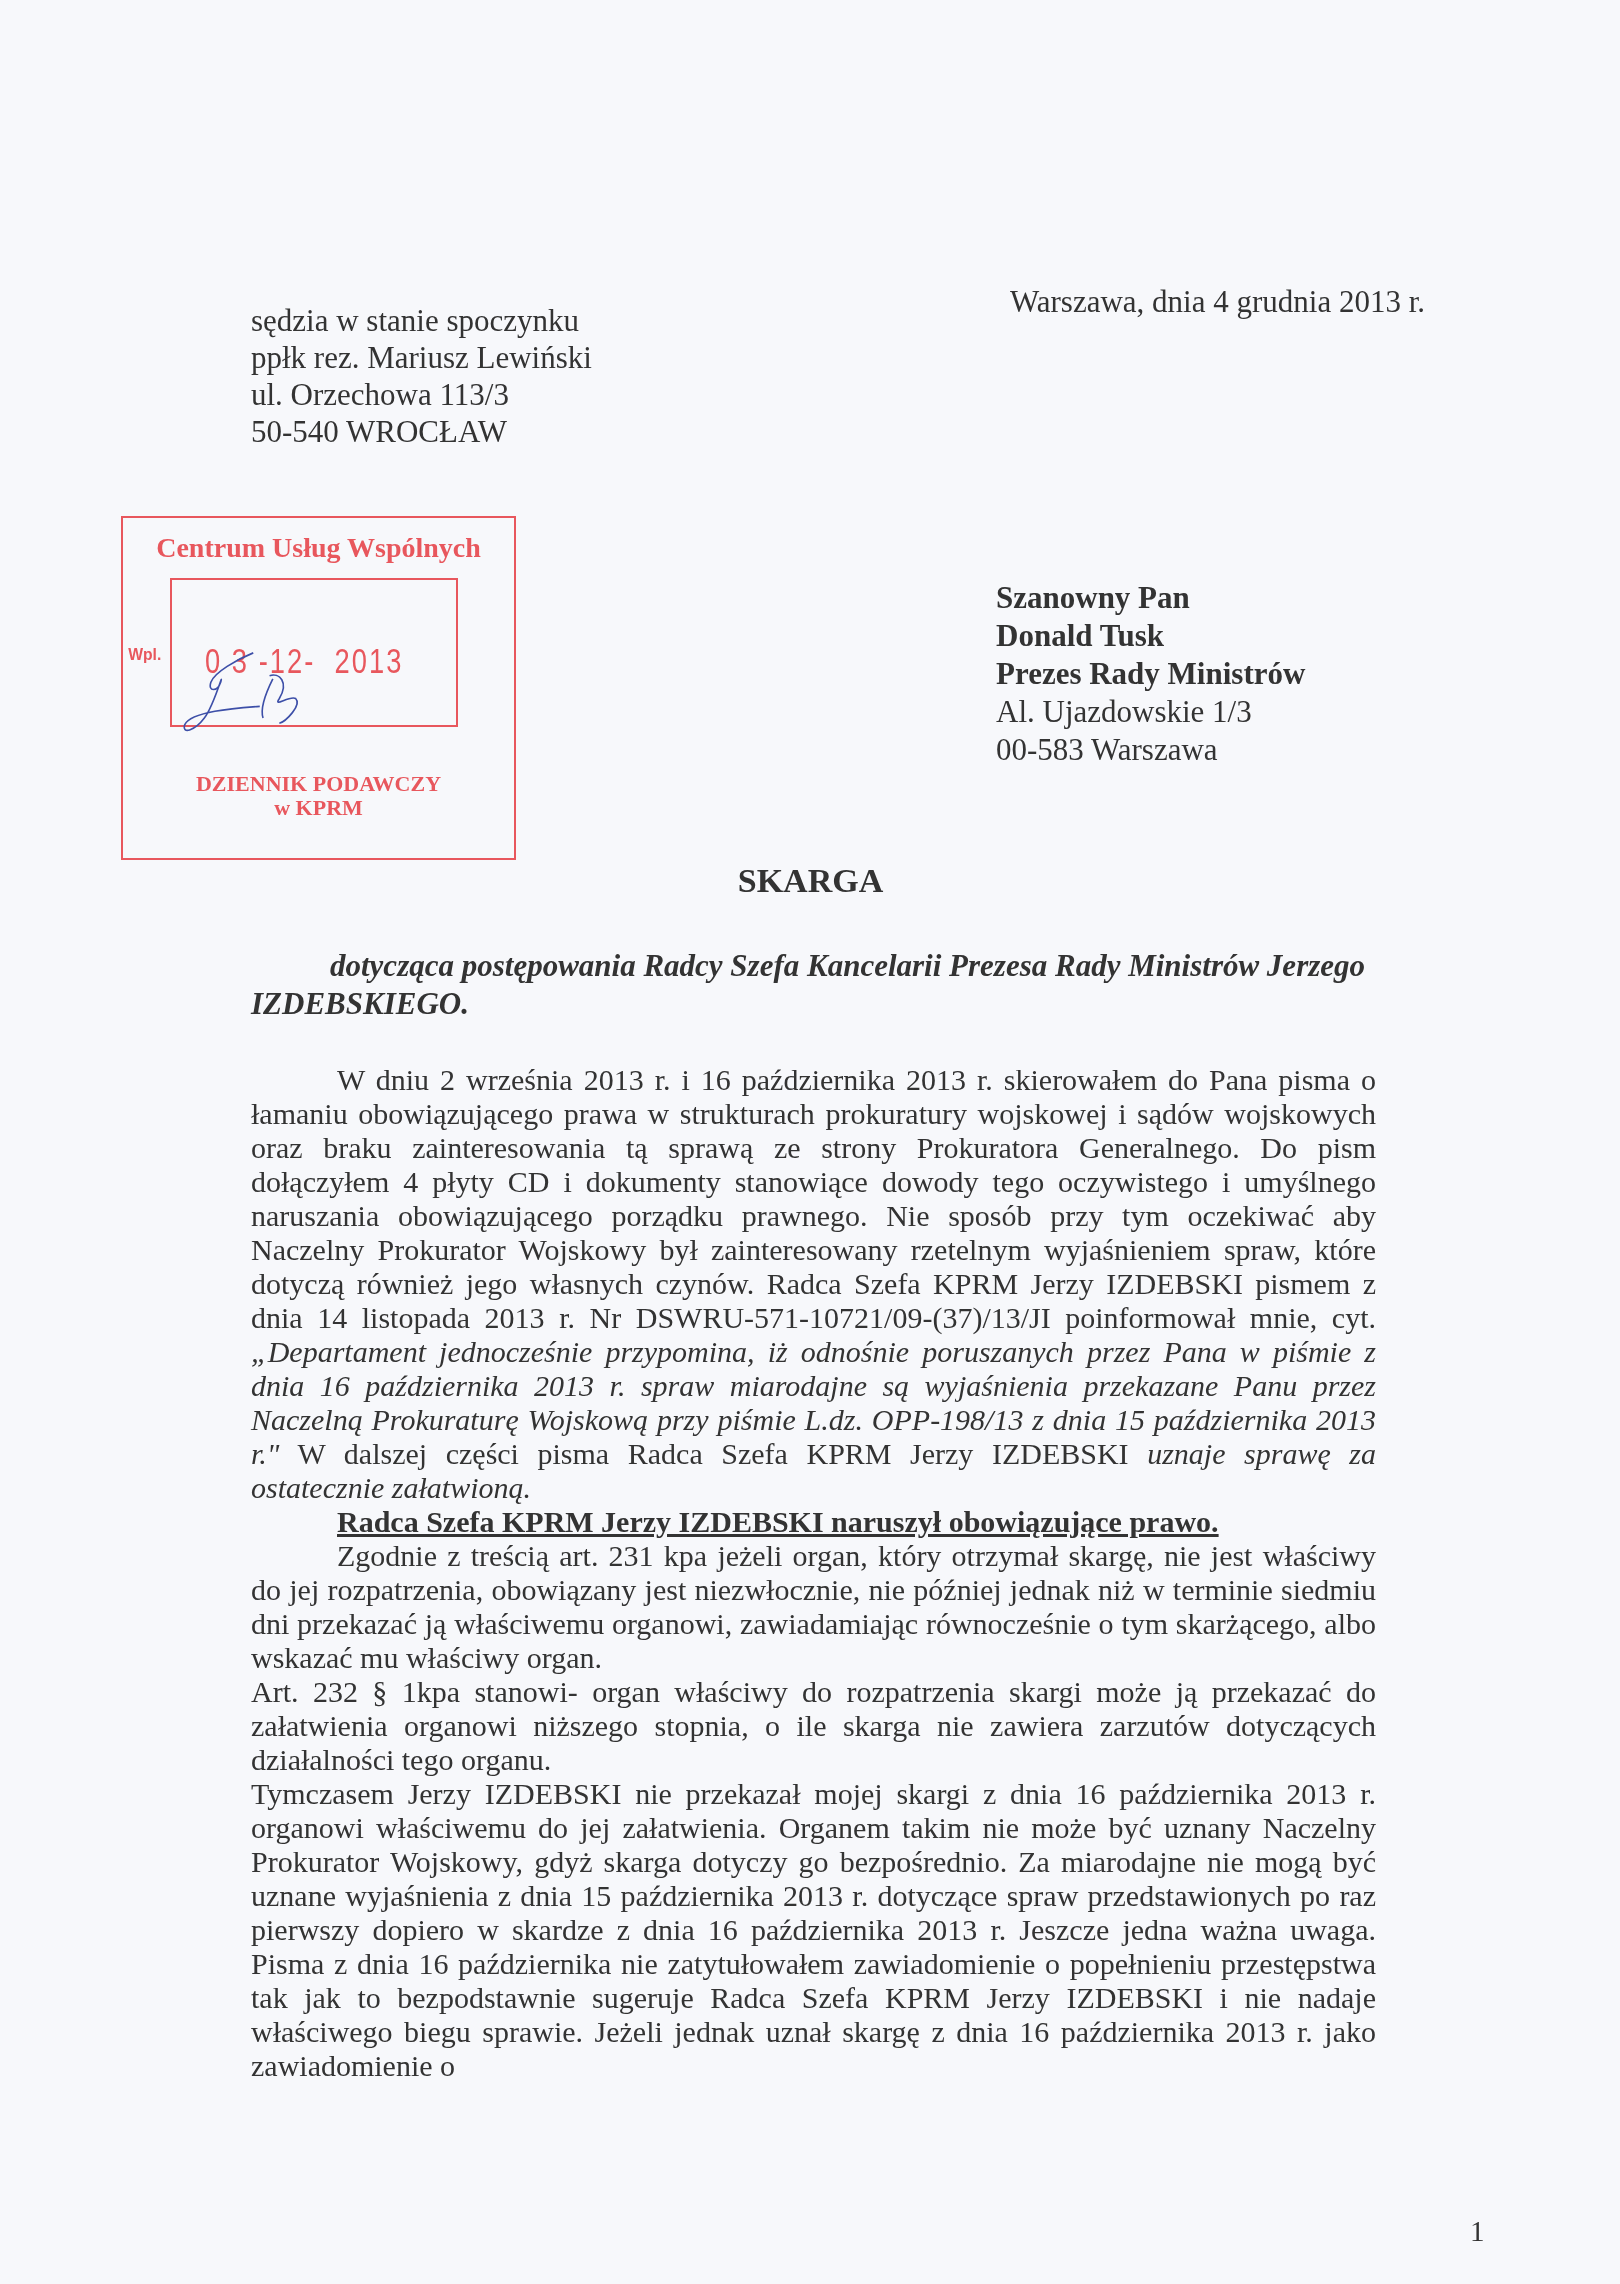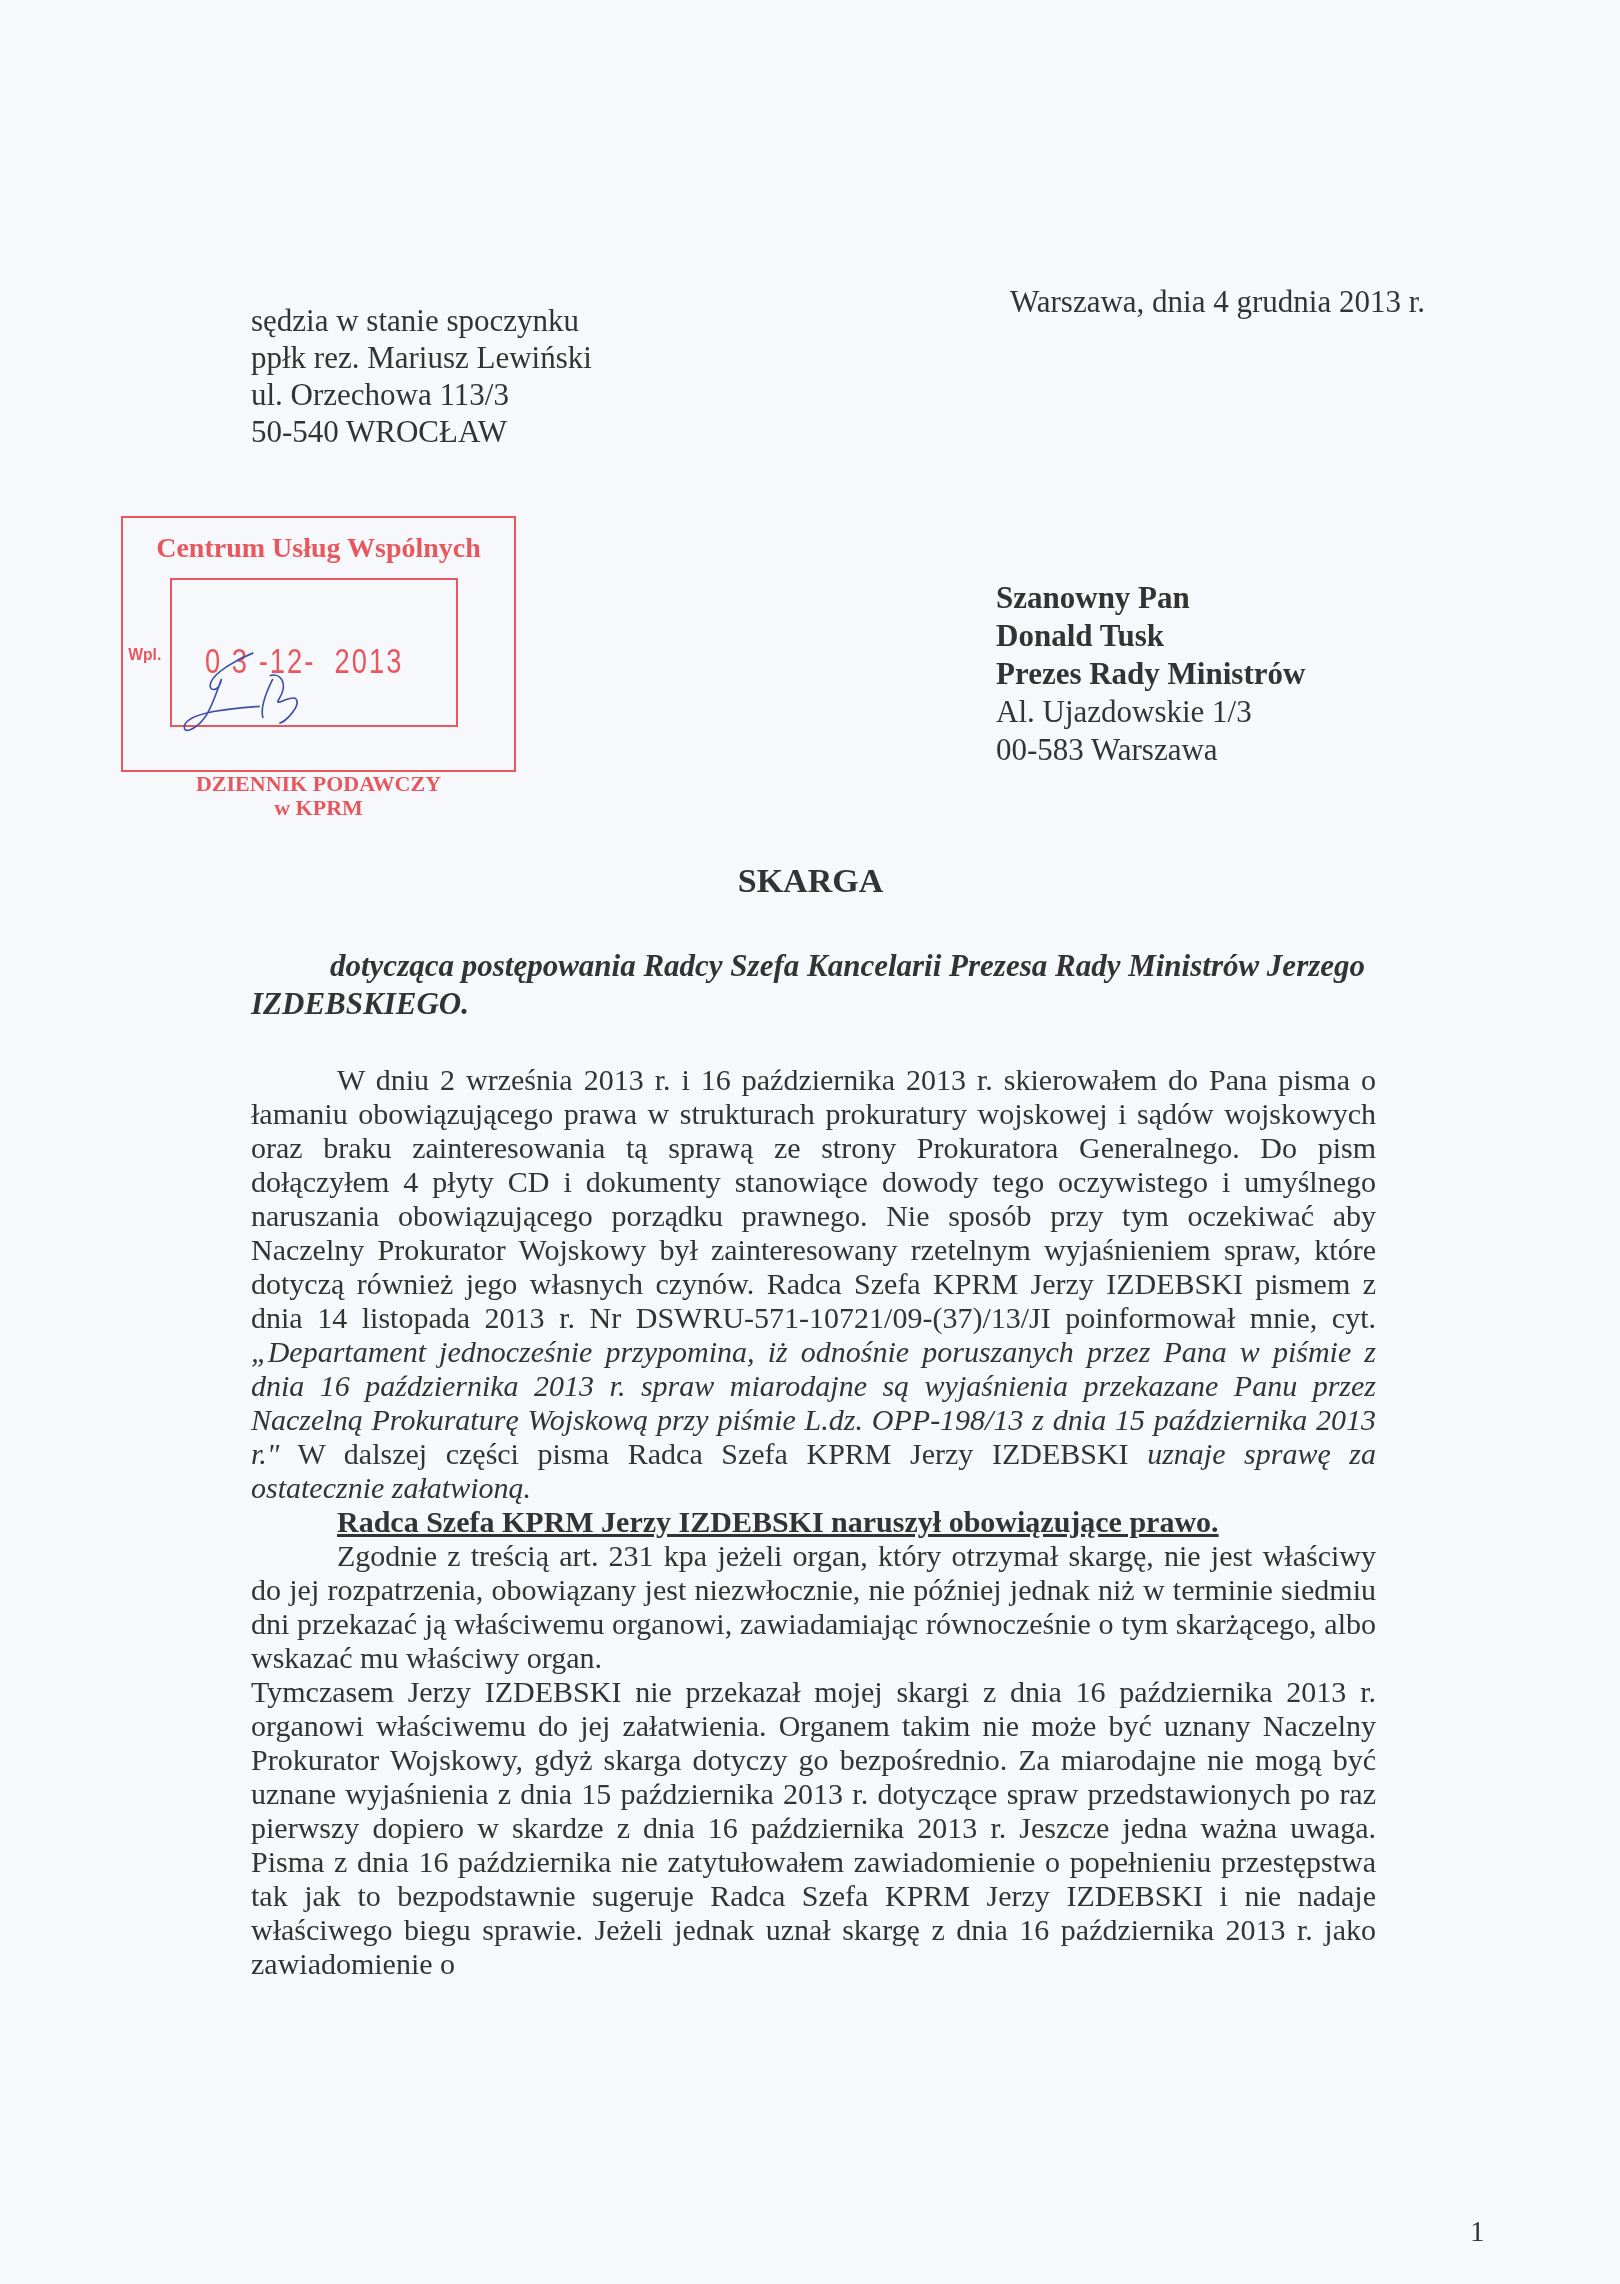--- a/index.html
+++ b/index.html
@@ -10,21 +10,21 @@
     color: #333;
   }
   .abs { position: absolute; }
   .sender { left: 251px; top: 283px; font-size: 31px; line-height: 37px; margin-top: 19px; }
   .place-date { left: 1010px; top: 283px; font-size: 31px; line-height: 37px; }
   .recipient { left: 996px; top: 579px; font-size: 31px; line-height: 38px; }
   .recipient .b { font-weight: bold; }
 
   
   .stamp {
-    left: 121px; top: 516px; width: 395px; height: 256px;
+    left: 121px; top: 516px; width: 395px; height: 344px;
     border: 2.6px solid #e8575d; box-sizing: border-box; color: #e8575d;
   }
   .stamp-title { position: absolute; left: 0; right: 0; top: 14.4px; text-align: center; font-weight: bold; font-size: 28px; }
   .stamp-inner { position: absolute; left: 47px; top: 60px; width: 288px; height: 149px; border: 2.6px solid #e8575d; box-sizing: border-box; }
   .stamp-wpl { position: absolute; left: 5.2px; top: 128px; font-weight: bold; font-size: 15.7px; font-family: "Liberation Sans Narrow","Liberation Sans", sans-serif; }
   .stamp-date { position: absolute; left: 82px; top: 123px; font-family: "Liberation Sans", sans-serif; font-size: 35px; transform: scaleX(0.78); transform-origin: left top; letter-spacing: 2.6px; white-space: pre; }
   .stamp-footer { position: absolute; left: 0; right: 0; top: 215px; text-align: center; font-weight: bold; font-size: 22px; line-height: 23.6px; margin-top: 39px; }
   .signature { position: absolute; left: 52px; top: 128px; width: 150px; height: 92px; }
 
   .title { left: 0; right: 0; top: 862px; text-align: center; font-weight: bold; font-size: 34px; }
@@ -75,17 +75,18 @@
   <div>00-583 Warszawa</div>
 </div>
 
 <div class="abs title">SKARGA</div>
 <div class="abs subtitle">dotycząca postępowania Radcy Szefa Kancelarii Prezesa Rady Ministrów Jerzego IZDEBSKIEGO.</div>
 
 <div class="abs body-text">
   <p class="indent"><span>W dniu 2 września 2013 r. i 16 października 2013 r. skierowałem do Pana pisma o łamaniu obowiązującego prawa w strukturach prokuratury wojskowej i sądów wojskowych oraz braku zainteresowania tą sprawą ze strony Prokuratora Generalnego. Do pism dołączyłem 4 płyty CD i dokumenty stanowiące dowody tego oczywistego i umyślnego naruszania obowiązującego porządku prawnego. Nie sposób przy tym oczekiwać aby Naczelny Prokurator Wojskowy był zainteresowany rzetelnym wyjaśnieniem spraw, które dotyczą również jego własnych czynów. Radca Szefa KPRM Jerzy IZDEBSKI pismem z dnia 14 listopada 2013 r. Nr DSWRU-571-10721/09-(37)/13/JI poinformował mnie, cyt. </span><span class="it">„Departament jednocześnie przypomina, iż odnośnie poruszanych przez Pana w piśmie z dnia 16 października 2013 r. spraw miarodajne są wyjaśnienia przekazane Panu przez Naczelną Prokuraturę Wojskową przy piśmie L.dz.  OPP-198/13 z dnia 15 października 2013 r."</span><span> W dalszej części pisma Radca Szefa KPRM Jerzy IZDEBSKI </span><span class="it">uznaje sprawę za ostatecznie załatwioną.</span></p>
   <p class="heading-u">Radca Szefa KPRM Jerzy IZDEBSKI naruszył obowiązujące prawo.</p>
   <p class="indent">Zgodnie z treścią art. 231 kpa jeżeli organ, który otrzymał skargę, nie jest właściwy do jej rozpatrzenia, obowiązany jest niezwłocznie, nie później jednak niż w terminie siedmiu dni przekazać ją właściwemu organowi, zawiadamiając równocześnie o tym skarżącego, albo wskazać mu właściwy organ.</p>
+  <p>Art. 232 § 1kpa stanowi- organ właściwy do rozpatrzenia skargi może ją przekazać do załatwienia organowi niższego stopnia, o ile skarga nie zawiera zarzutów dotyczących działalności tego organu.</p>
   <p>Tymczasem Jerzy IZDEBSKI nie przekazał mojej skargi z dnia 16 października 2013 r. organowi właściwemu do jej załatwienia. Organem takim nie może być uznany Naczelny Prokurator Wojskowy, gdyż skarga dotyczy go bezpośrednio. Za miarodajne nie mogą być uznane wyjaśnienia z dnia 15 października 2013 r. dotyczące spraw przedstawionych po raz pierwszy dopiero w skardze z dnia 16 października 2013 r. Jeszcze jedna ważna uwaga. Pisma z dnia 16 października nie zatytułowałem zawiadomienie o popełnieniu przestępstwa tak jak to bezpodstawnie sugeruje Radca Szefa KPRM Jerzy IZDEBSKI i nie nadaje właściwego biegu sprawie. Jeżeli jednak uznał skargę z dnia 16 października 2013 r. jako zawiadomienie o</p>
 </div>
 
 <div class="abs page-num">1</div>
 
 
 </body></html>

